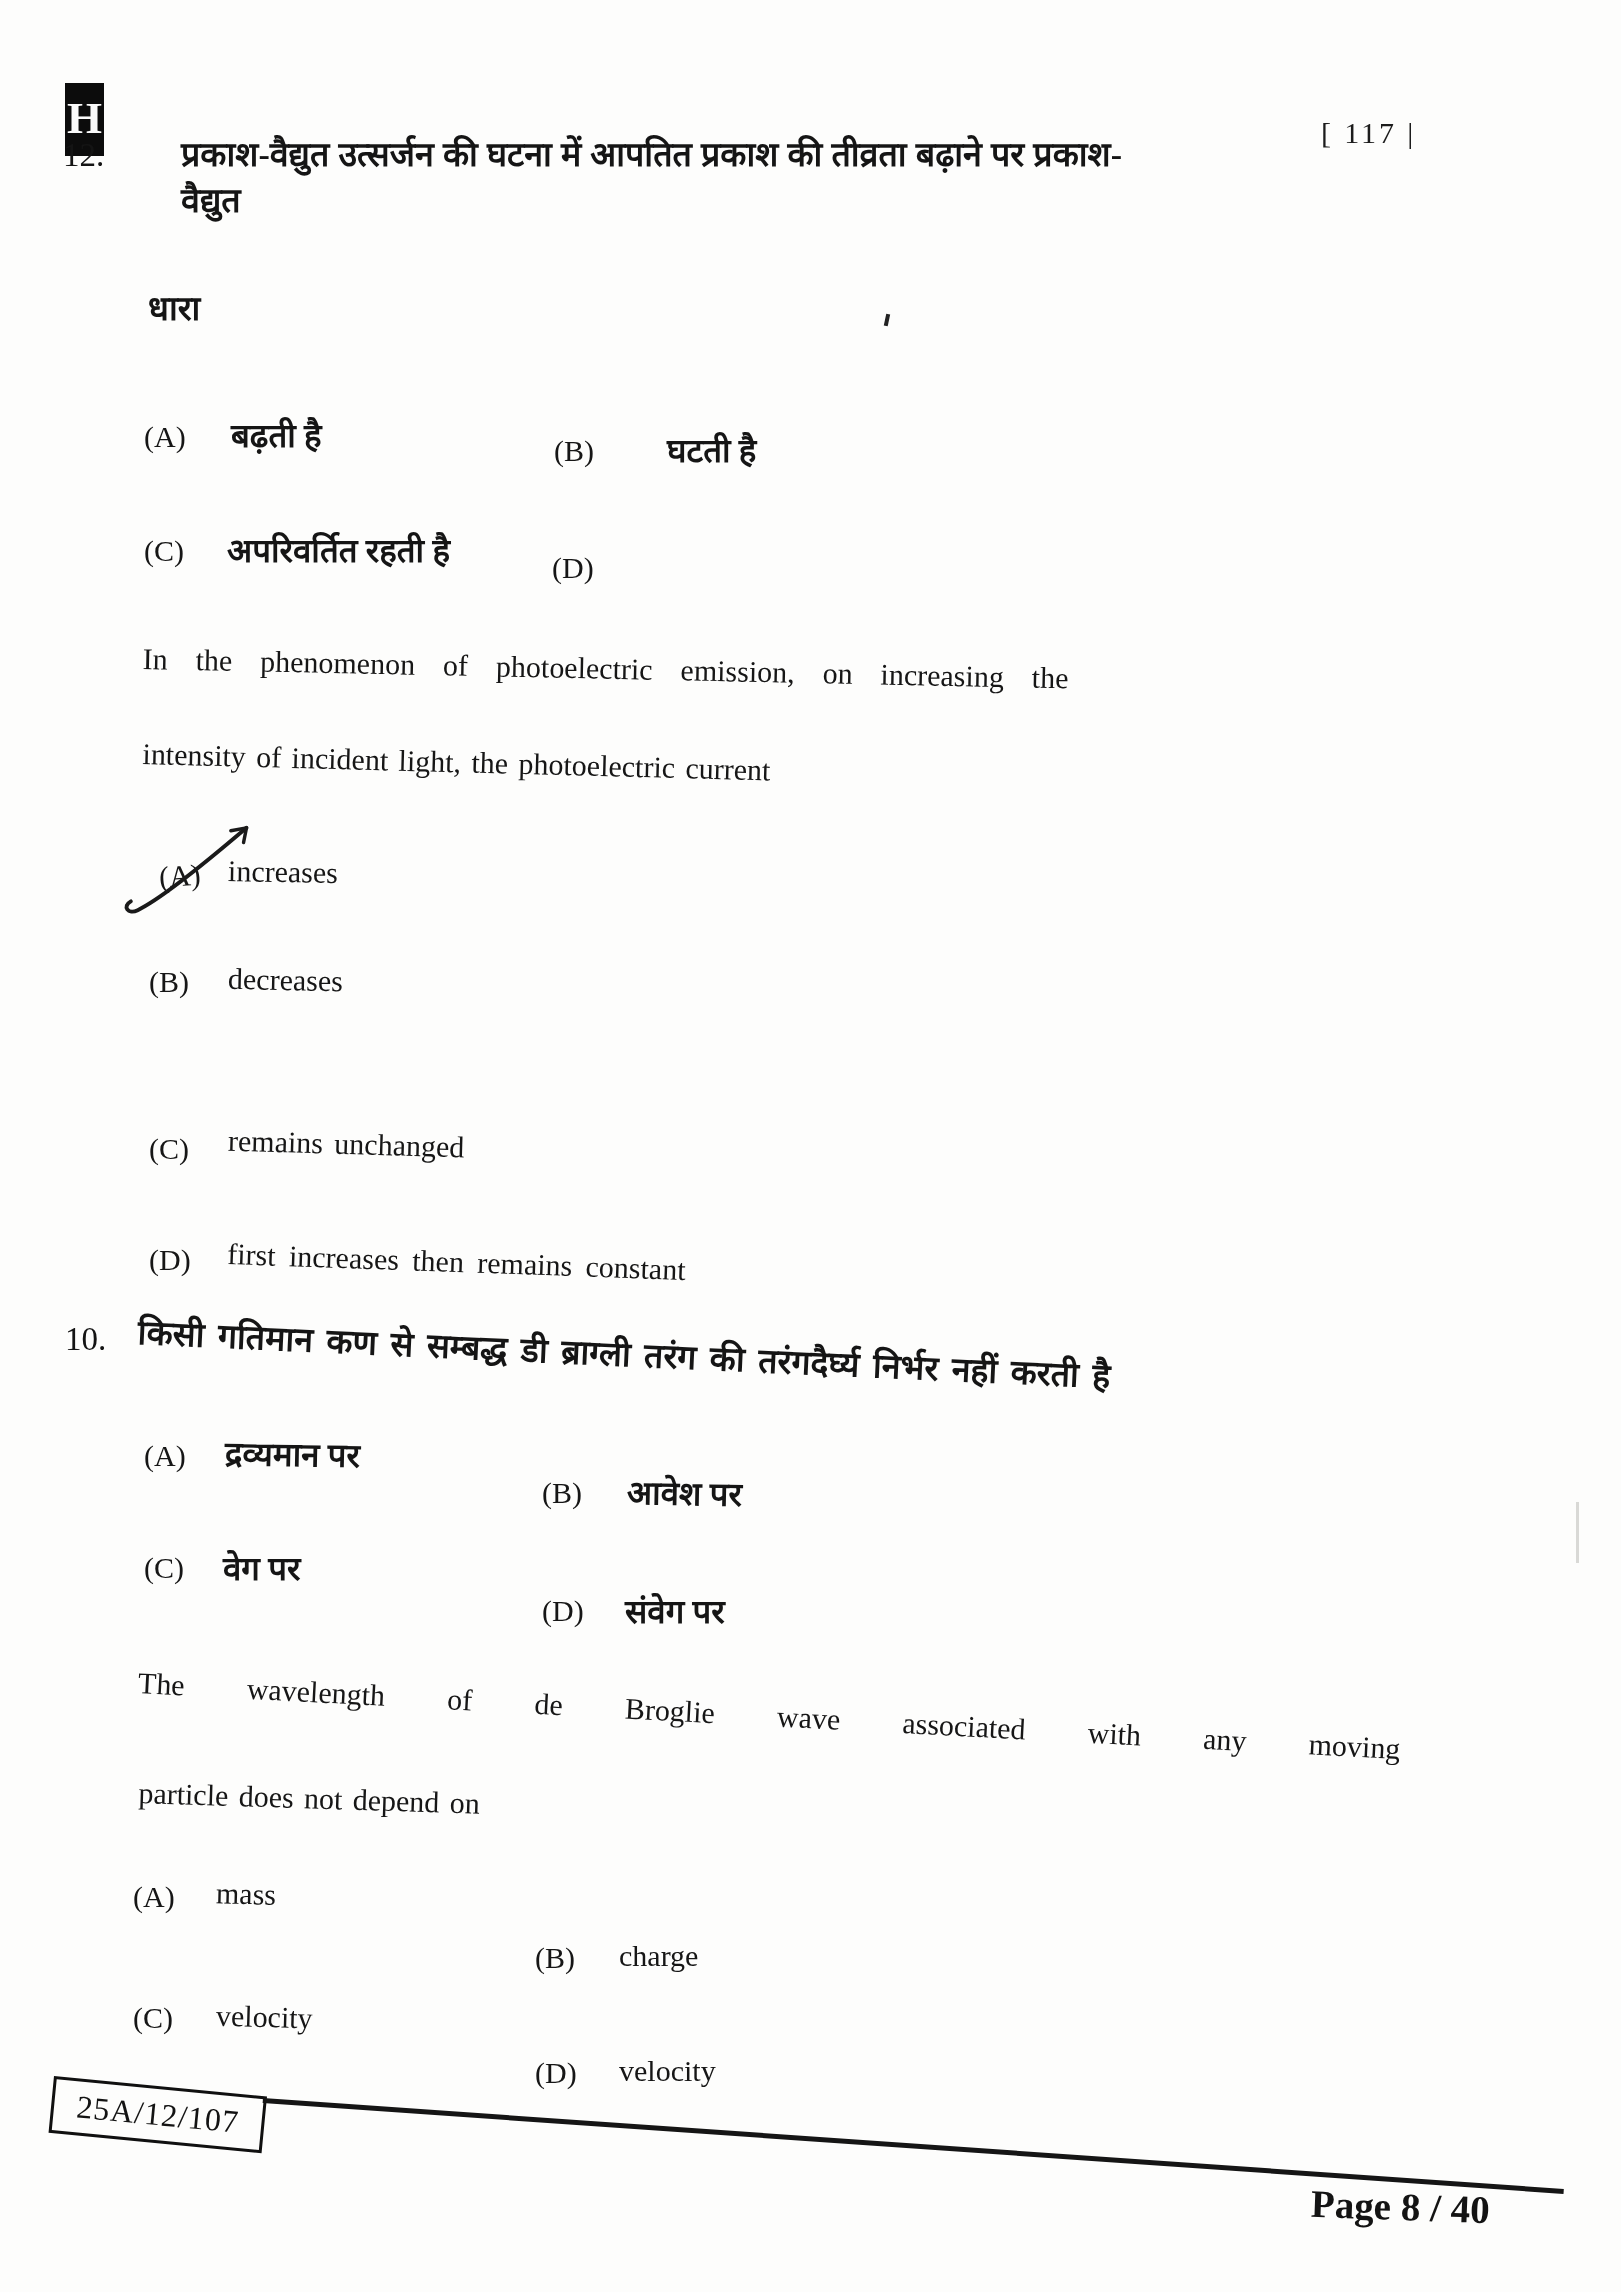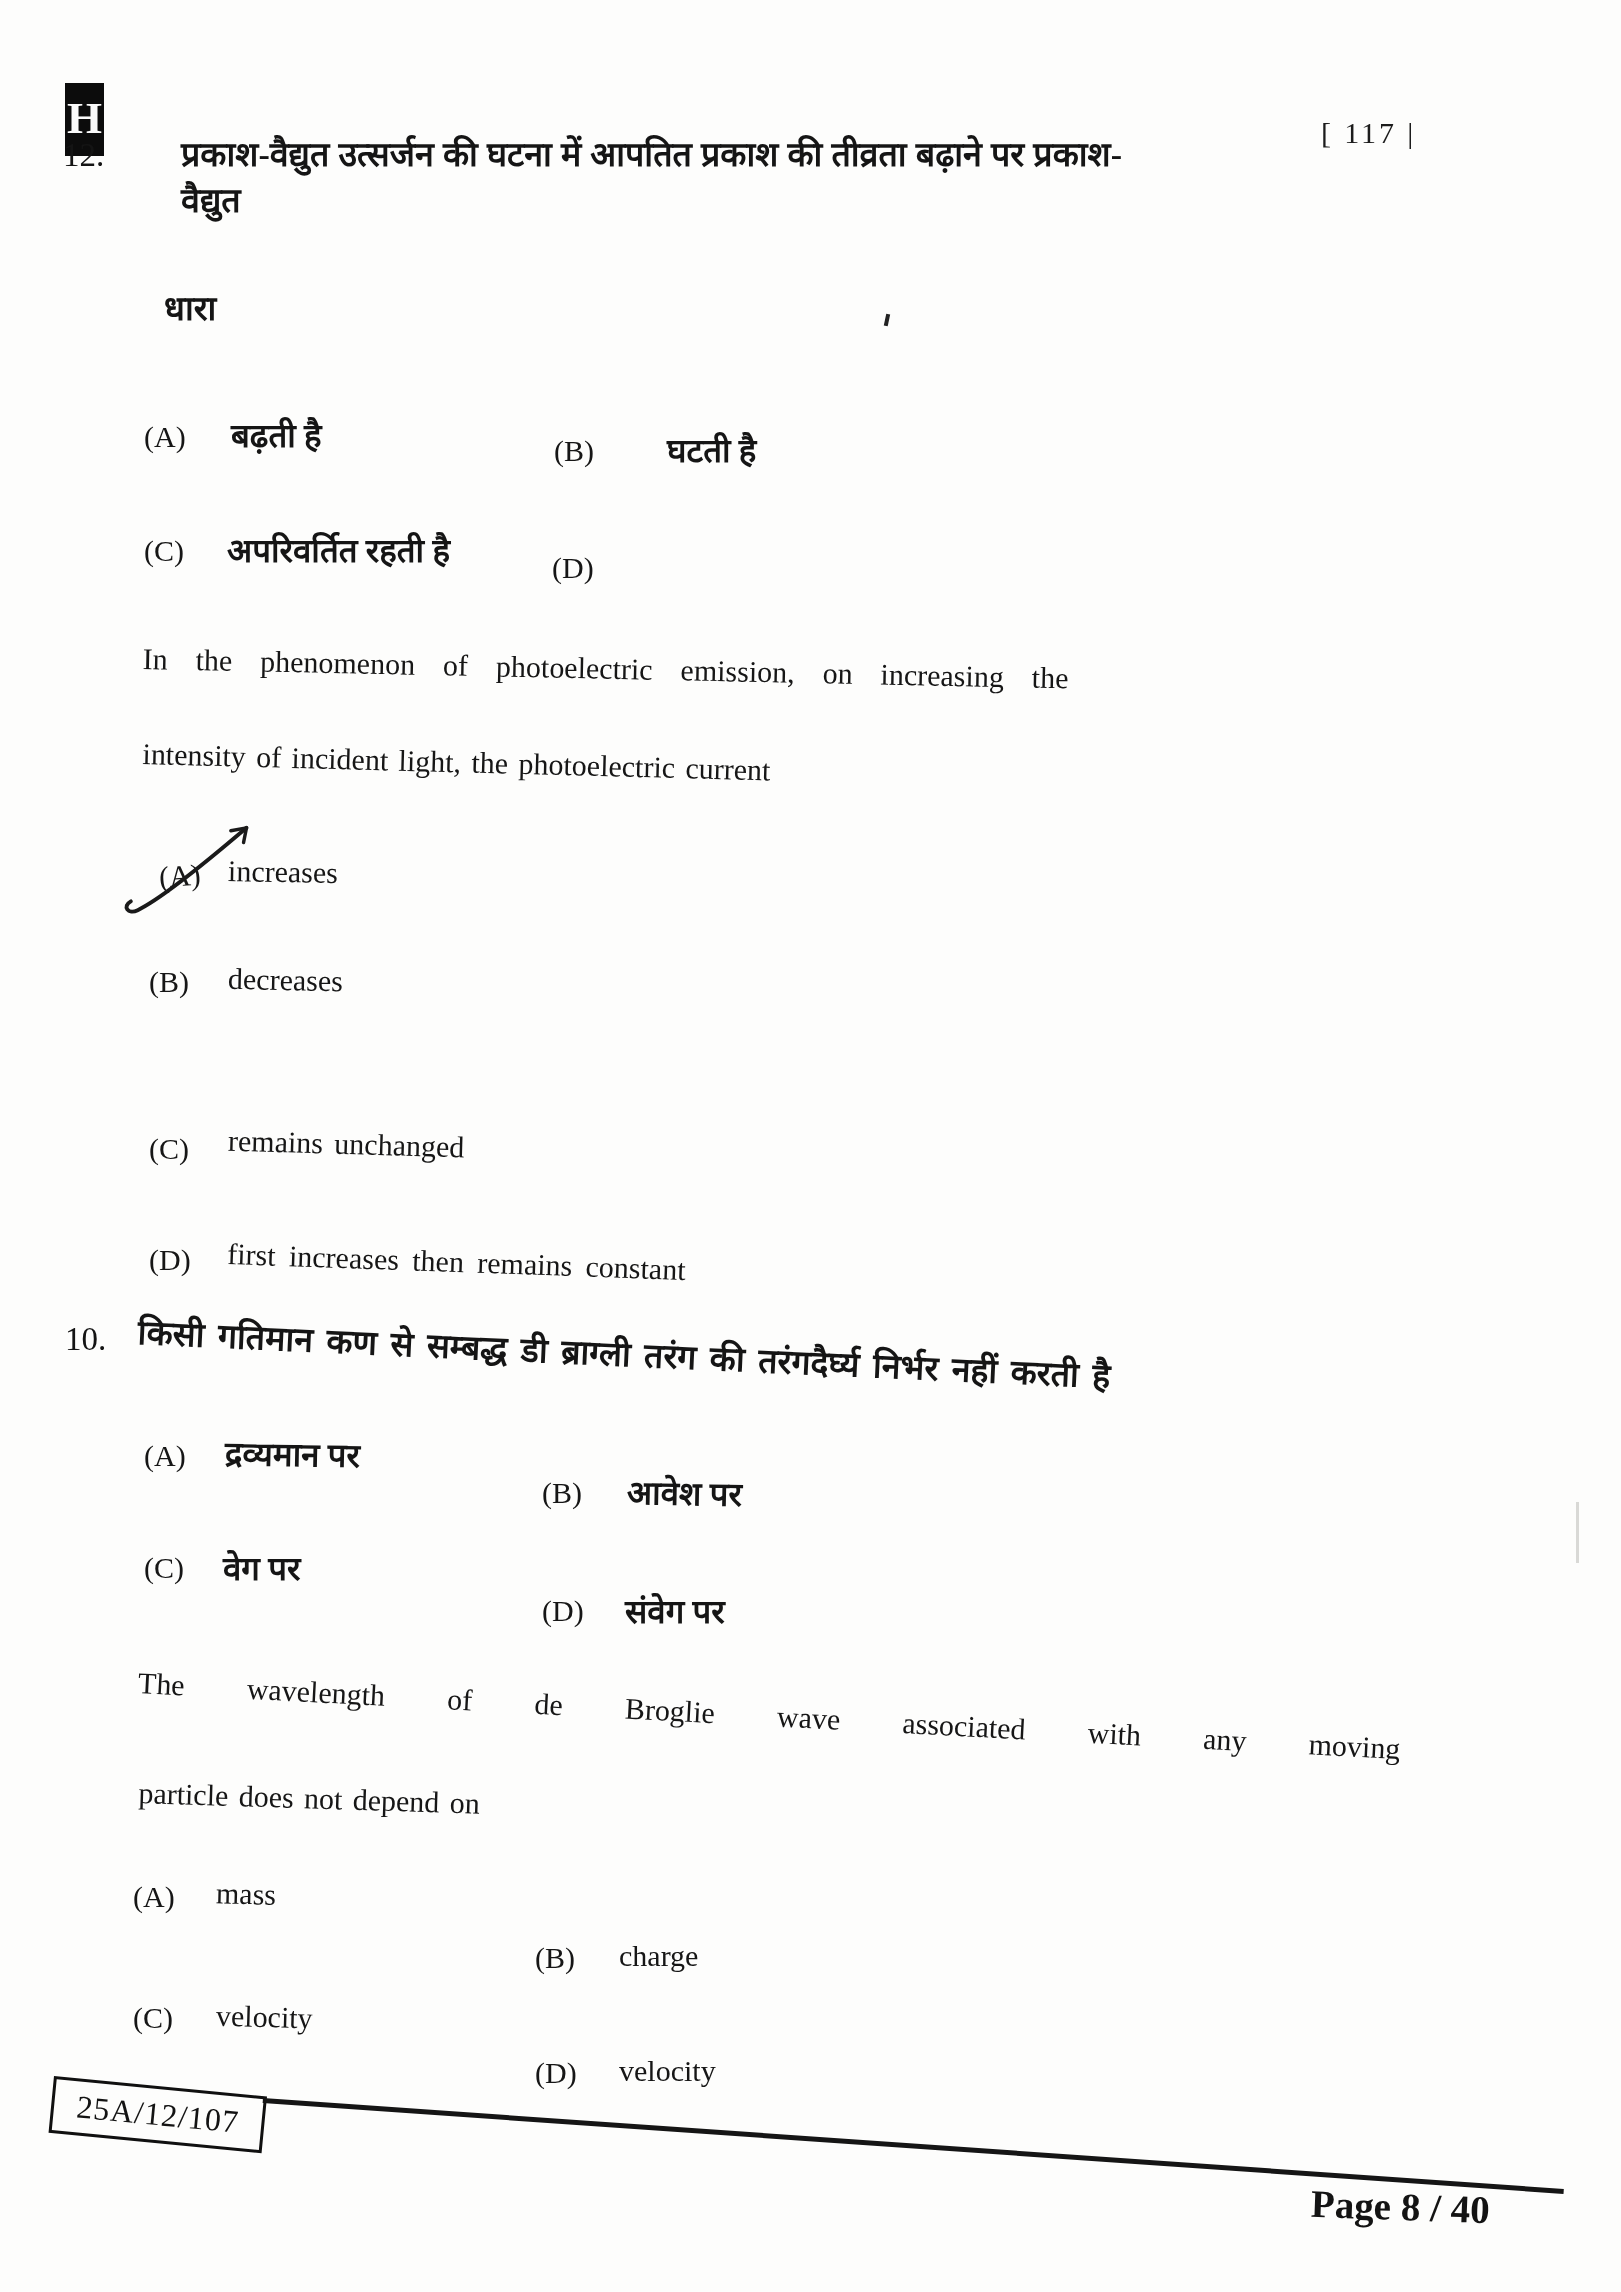--- a/index.html
+++ b/index.html
@@ -45,21 +45,21 @@
 </head>
 <body>
 
 <div class="page">
 
   <div class="abs h-badge" style="left:65px;top:83px;">H</div>
   <div class="abs pageref" style="left:1321px;top:116px;">[ 117 |</div>
 
   <div class="abs qnum" style="left:63px;top:137px;">12.</div>
   <div class="abs hindi just" style="left:137px;top:130px;width:941px;margin-left:44px;">प्रकाश-वैद्युत उत्सर्जन की घटना में आपतित प्रकाश की तीव्रता बढ़ाने पर प्रकाश-वैद्युत</div>
-  <div class="abs hindi" style="left:164px;top:284px;">धारा</div>
+  <div class="abs hindi" style="left:148px;top:284px;">धारा</div>
   <div class="abs speck" style="left:885px;top:314px;width:3.9px;height:11.8px;transform:rotate(12deg);"></div>
 
   <div class="abs optlabel" style="left:144px;top:420px;">(A)</div>
   <div class="abs opt-hindi" style="left:231px;top:412px;">बढ़ती है</div>
   <div class="abs optlabel" style="left:554px;top:434px;">(B)</div>
   <div class="abs opt-hindi" style="left:639px;top:427px;margin-left:28px;">घटती है</div>
   <div class="abs optlabel" style="left:144px;top:534px;">(C)</div>
   <div class="abs opt-hindi" style="left:227px;top:527px;text-align:right;">अपरिवर्तित रहती है</div>
   <div class="abs optlabel" style="left:552px;top:551px;">(D)</div>
 

